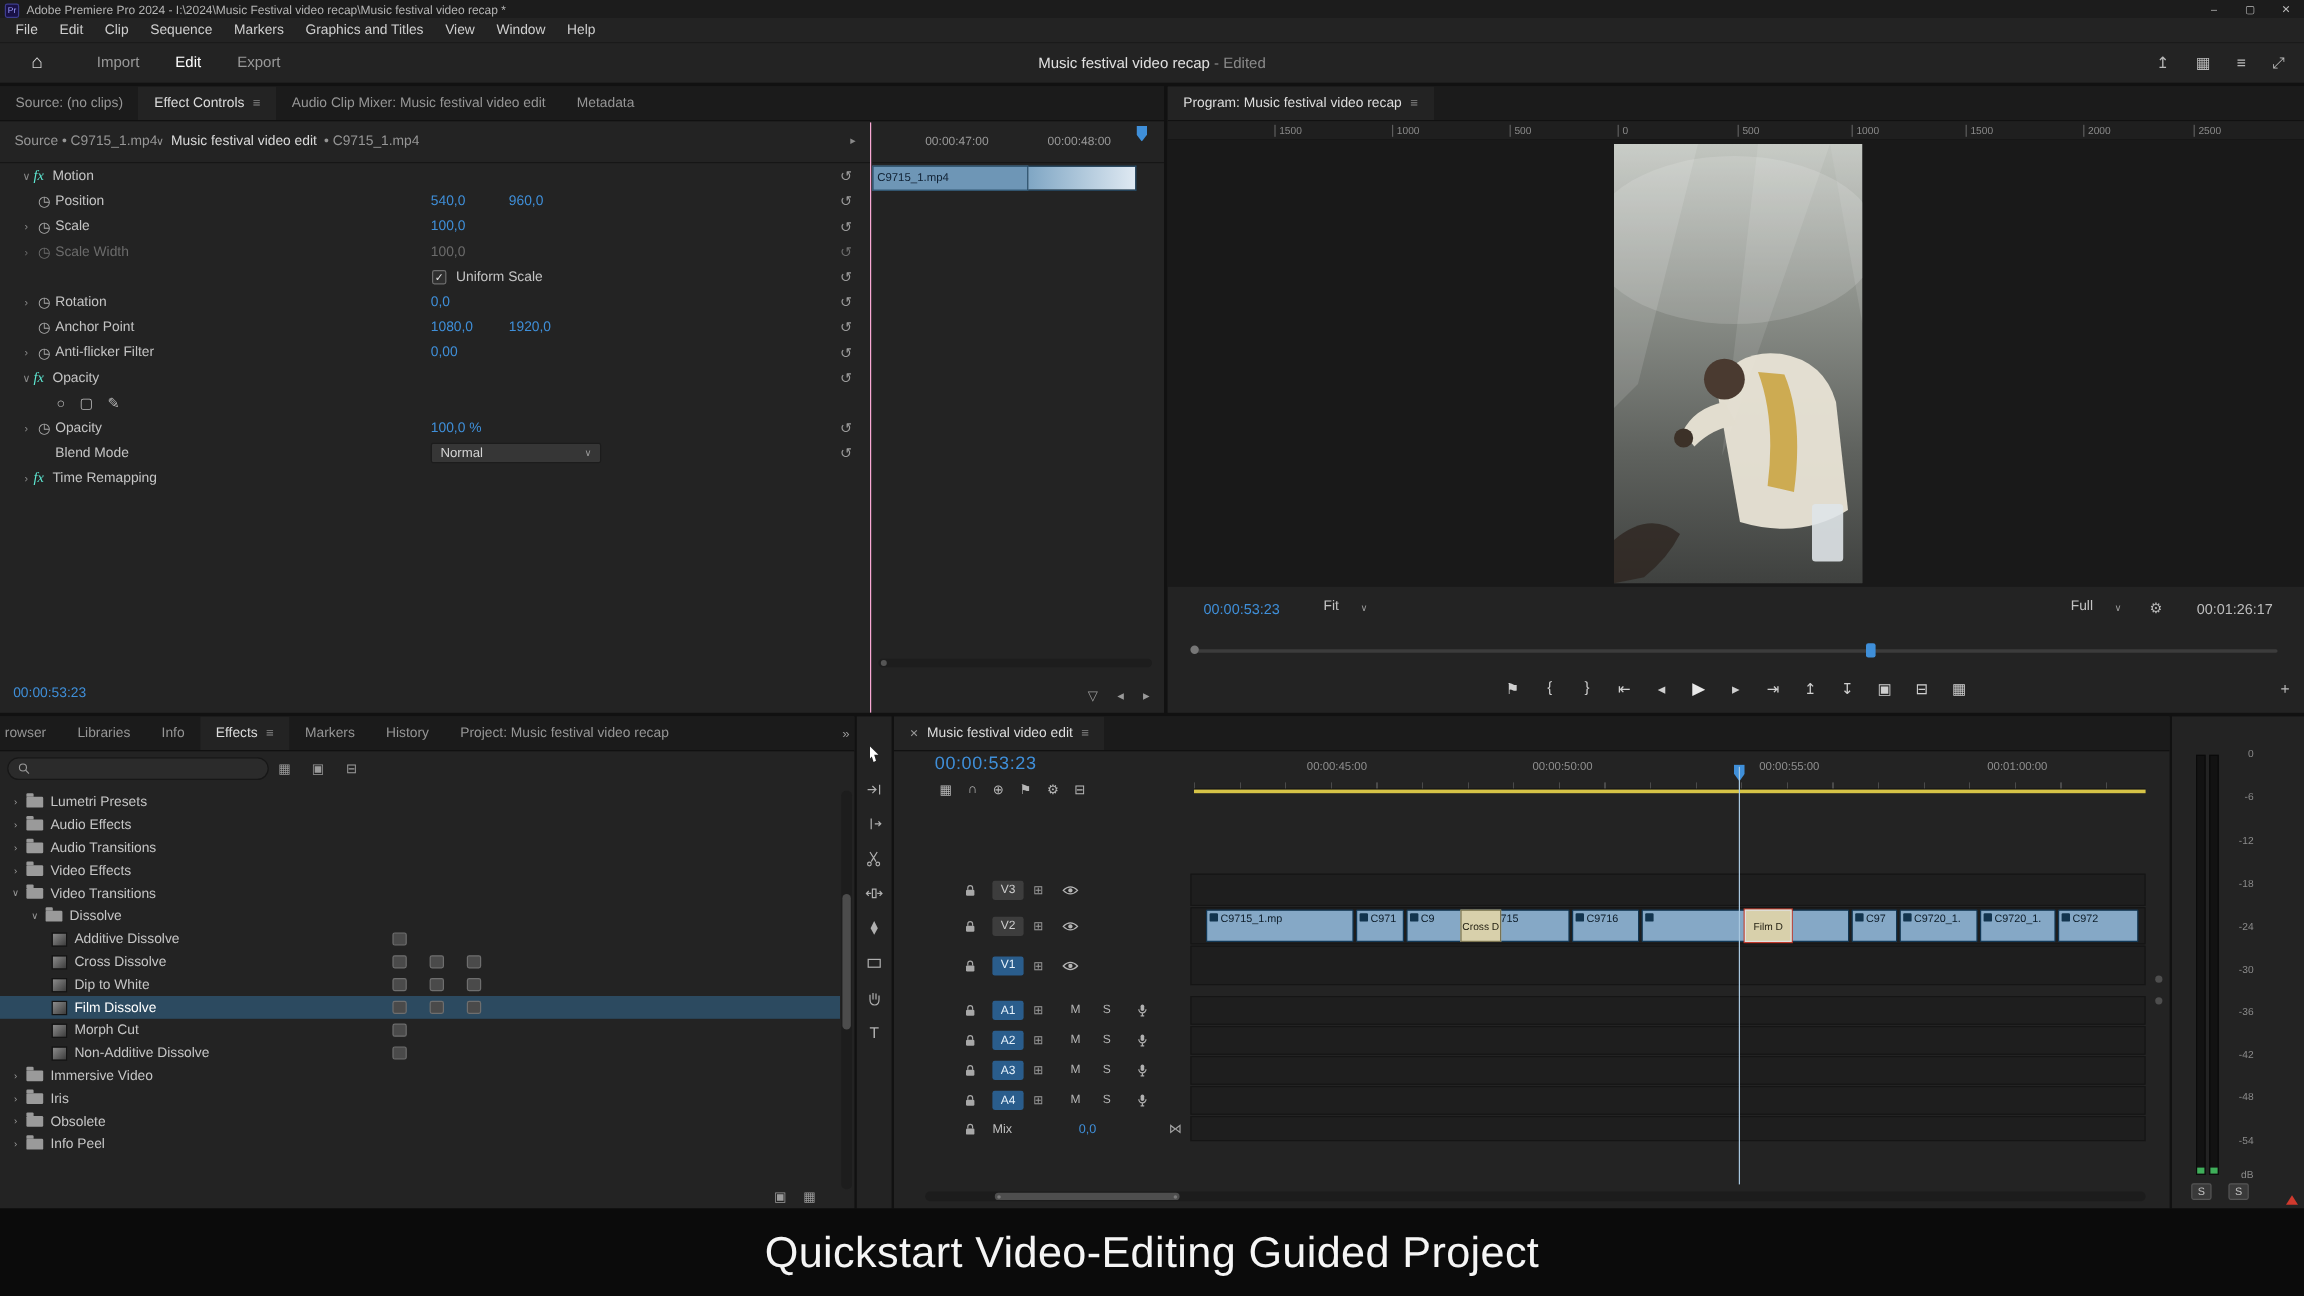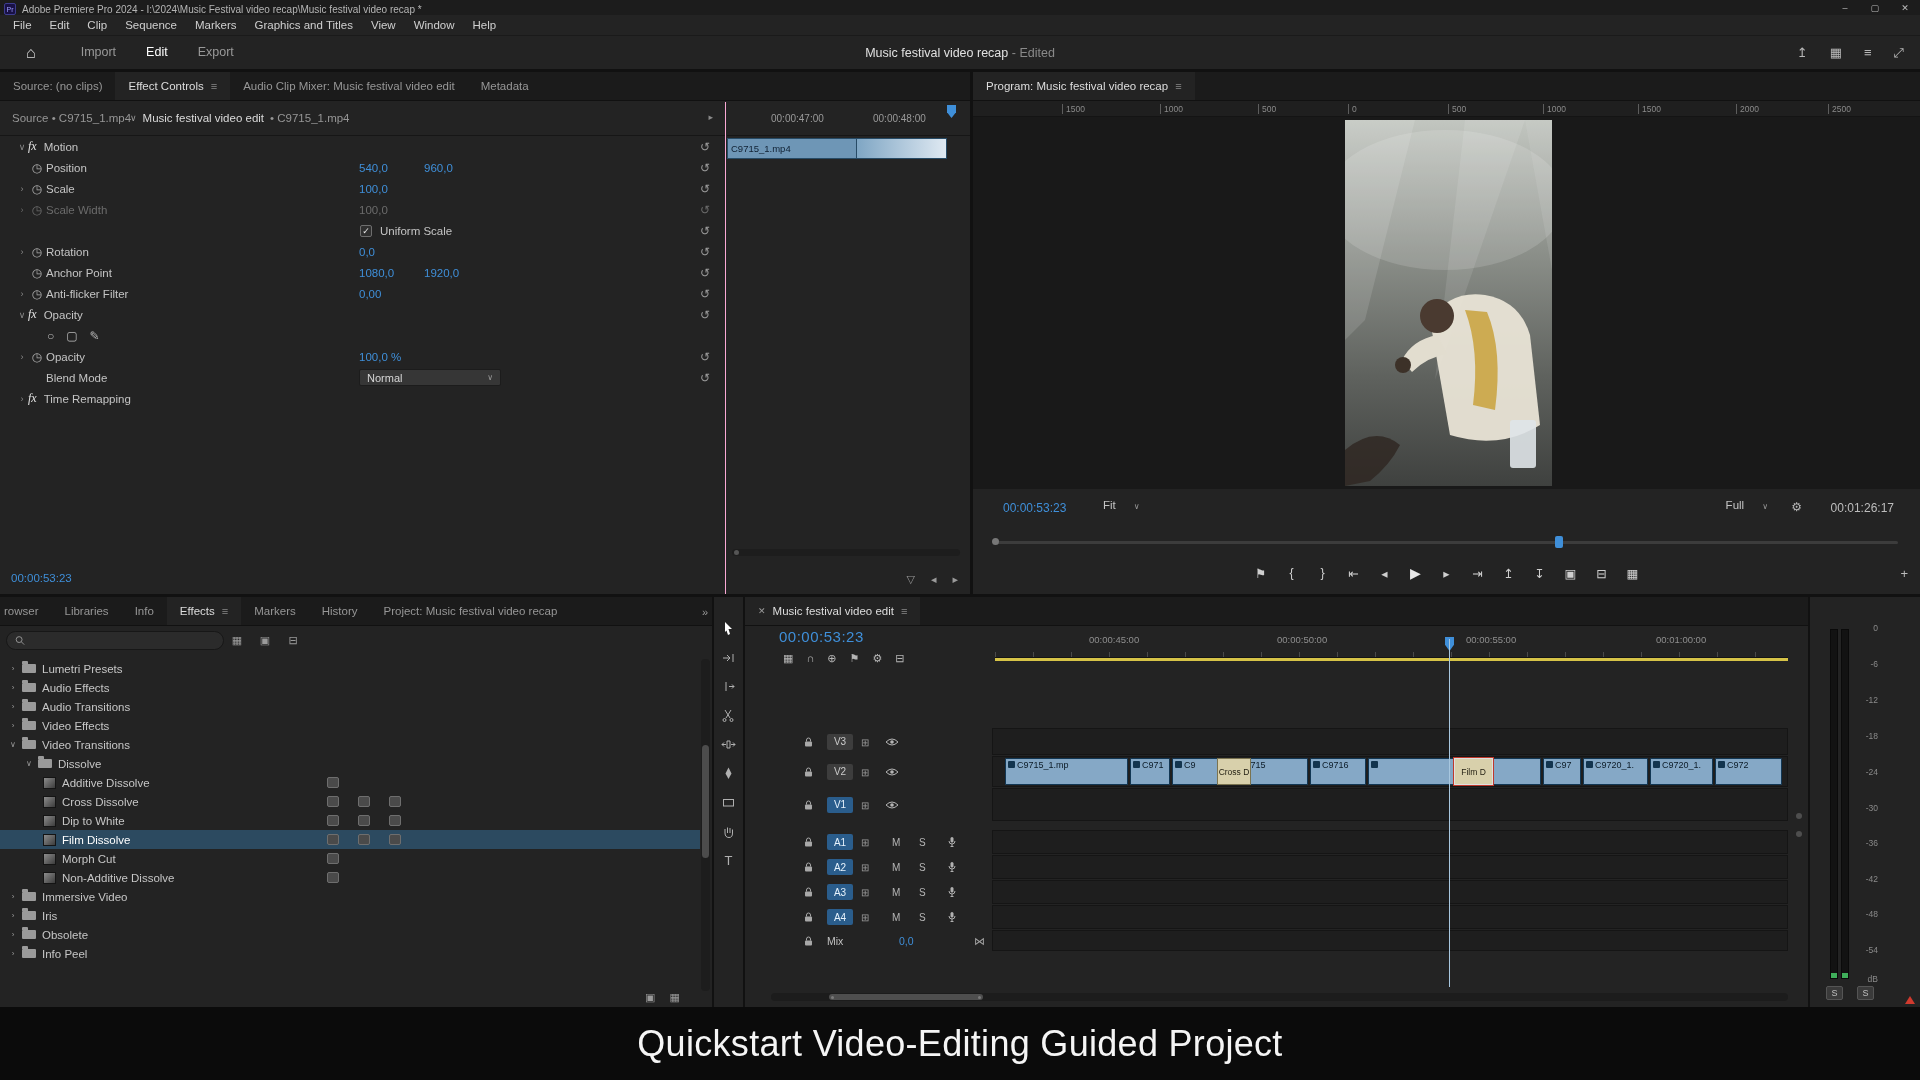--- a/index.html
+++ b/index.html
@@ -54,21 +54,21 @@
   .ec-clipname{color:#969696}
   .ec-expand{position:absolute;right:12px;top:10px;color:#8a8a8a;font-size:9px}
   .ec-row{position:relative;height:21px;display:flex;align-items:center;font-size:11.5px;color:#c4c4c4}
   .ec-row.section{border-bottom:1px solid #1b1b1b}
   .ec-row .slabel{margin-left:12px;color:#cfcfcf}
   .collapse-ic{position:absolute;left:702px;color:#8a8a8a;font-size:9px}
   .chev{width:12px;margin-left:16px;color:#8a8a8a;font-size:9px;text-align:center;flex:none}
   .chev.hidden{visibility:hidden}
   .watch{width:18px;color:#a8a8a8;font-size:12px;text-align:center;flex:none}
   .watch.hidden{visibility:hidden}
-  .fxb{font-family:"Liberation Serif",serif;font-style:italic;color:#e5e5e5;margin-right:7px;font-size:12px}
+  .fxb{font-family:"Liberation Serif",serif;font-style:italic;color:#5eead4;margin-right:7px;font-size:12px}
   .val{color:#3f8fd9}
   .v1{position:absolute;left:359px}
   .v2{position:absolute;left:424px}
   .reset{position:absolute;left:700px;color:#9a9a9a;font-size:12px}
   .dim,.dim span{color:#6b6b6b !important}
   .chkbox{position:absolute;left:360px;width:12px;height:12px;background:#2f2f2f;border:1px solid #6e6e6e;border-radius:2px;display:flex;align-items:center;justify-content:center;font-size:9px;color:#e8e8e8}
   .chklabel{position:absolute;left:380px}
   .blendbox{position:absolute;left:359px;width:142px;height:17px;background:#363636;border:1px solid #1c1c1c;border-radius:2px;display:flex;align-items:center;padding:0 7px;font-size:11px;color:#d5d5d5}
   .bchev{margin-left:auto;font-size:8px;color:#999}
   .shape-icons{display:flex;gap:12px;margin-left:47px;font-size:12px;color:#b8b8b8}

